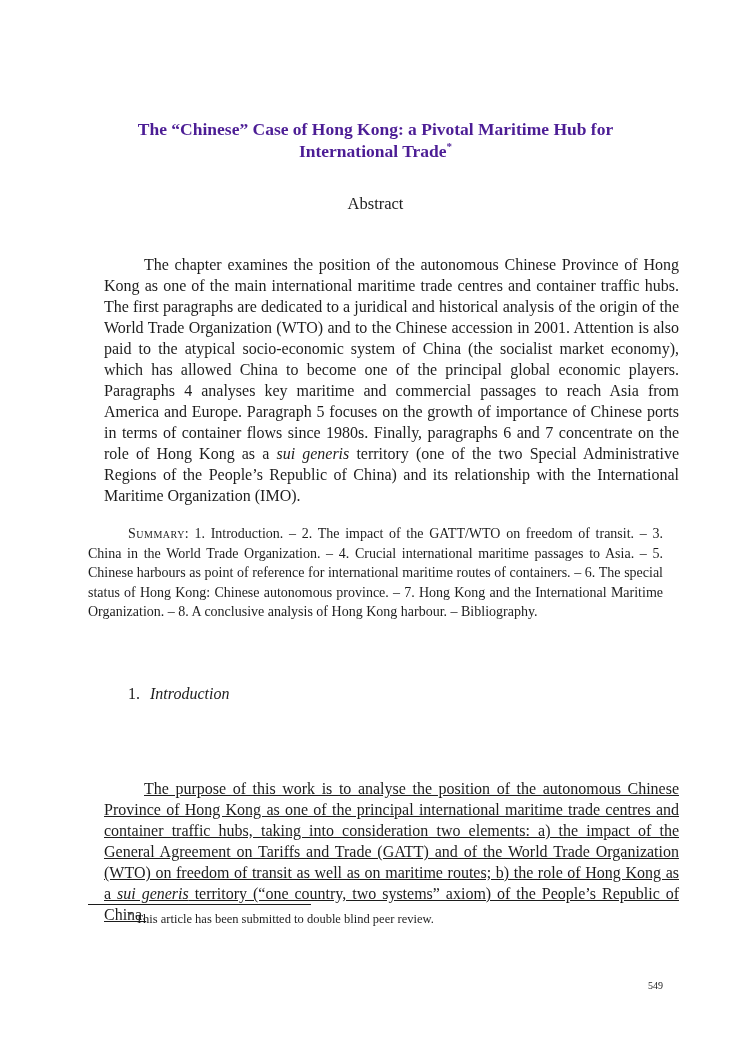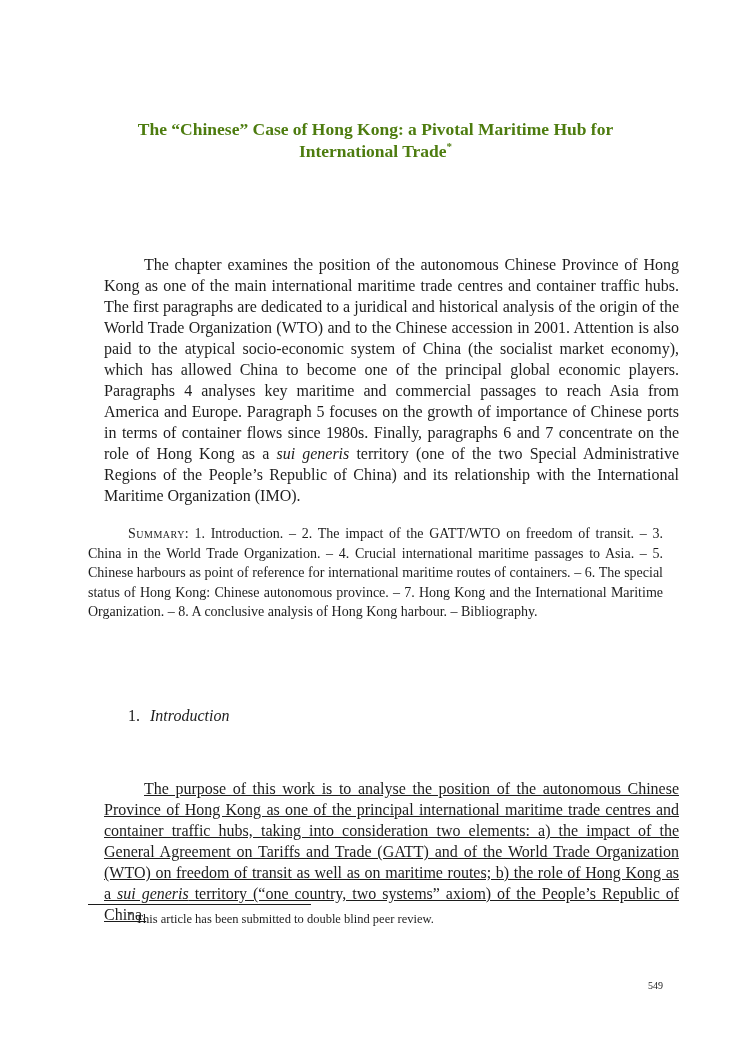--- a/index.html
+++ b/index.html
@@ -20,21 +20,21 @@
     position: absolute;
     left: 88px;
     width: 575px;
   }
   .title {
     top: 106px;
     text-align: center;
     font-weight: bold;
     font-size: 17.5px;
     line-height: 22px;
-    color: #4d7c0f;
+    color: #4c1d95;
   }
   .title sup {
     font-size: 11px;
     vertical-align: super;
     line-height: 0;
   }
   .abstract-heading {
     top: 193px;
     text-align: center;
     font-size: 16.5px;
@@ -50,21 +50,21 @@
   .abstract { top: 238px; }
   .summary {
     top: 524px;
     text-align: justify;
     text-indent: 40px;
     font-size: 14px;
     line-height: 19.5px;
     margin: 0;
   }
   .section-heading {
-    top: 705px;
+    top: 683px;
     left: 128px;
     width: 535px;
     font-size: 16px;
     line-height: 21px;
     font-family: Liberation Serif, serif;
   }
   .section-heading .sec-num { margin-right: 10px; }
   .section-heading .sec-title { font-style: italic; }
   .intro { top: 762px; text-decoration: underline; }
   .footnote-rule {
@@ -96,20 +96,21 @@
   .seg-italic { font-style: italic; }
   .seg-smallcaps { font-variant: small-caps; letter-spacing: 0.5px; }
 </style>
 </head>
 <body>
 
 <div class="page">
 
   <h1 class="block title"><span>The “Chinese” Case of Hong Kong: a Pivotal Maritime Hub for International Trade</span><sup>*</sup></h1>
 
+  <div class="block abstract-heading">Abstract</div>
 
   <p class="block body-par abstract"><span class="seg-normal">The chapter examines the position of the autonomous Chinese Province of Hong Kong as one of the main international maritime trade centres and container traffic hubs. The first paragraphs are dedicated to a juridical and historical analysis of the origin of the World Trade Organization (WTO) and to the Chinese accession in 2001. Attention is also paid to the atypical socio-economic system of China (the socialist market economy), which has allowed China to become one of the principal global economic players. Paragraphs 4 analyses key maritime and commercial passages to reach Asia from America and Europe. Paragraph 5 focuses on the growth of importance of Chinese ports in terms of container flows since 1980s. Finally, paragraphs 6 and 7 concentrate on the role of Hong Kong as a </span><span class="seg-italic">sui generis</span><span class="seg-normal"> territory (one of the two Special Administrative Regions of the People’s Republic of China) and its relationship with the International Maritime Organization (IMO).</span></p>
 
   <p class="block summary"><span class="seg-smallcaps">Summary</span><span class="seg-normal">: 1. Introduction. – 2. The impact of the GATT/WTO on freedom of transit. – 3. China in the World Trade Organization. – 4. Crucial international maritime passages to Asia. – 5. Chinese harbours as point of reference for international maritime routes of containers. – 6. The special status of Hong Kong: Chinese autonomous province. – 7. Hong Kong and the International Maritime Organization. – 8. A conclusive analysis of Hong Kong harbour. – Bibliography.</span></p>
 
   <div class="block section-heading">
     <span class="sec-num">1.</span><span class="sec-title">Introduction</span>
   </div>
 
   <p class="block body-par intro"><span class="seg-normal">The purpose of this work is to analyse the position of the autonomous Chinese Province of Hong Kong as one of the principal international maritime trade centres and container traffic hubs, taking into consideration two elements: a) the impact of the General Agreement on Tariffs and Trade (GATT) and of the World Trade Organization (WTO) on freedom of transit as well as on maritime routes; b) the role of Hong Kong as a </span><span class="seg-italic">sui generis</span><span class="seg-normal"> territory (“one country, two systems” axiom) of the People’s Republic of China.</span></p>

